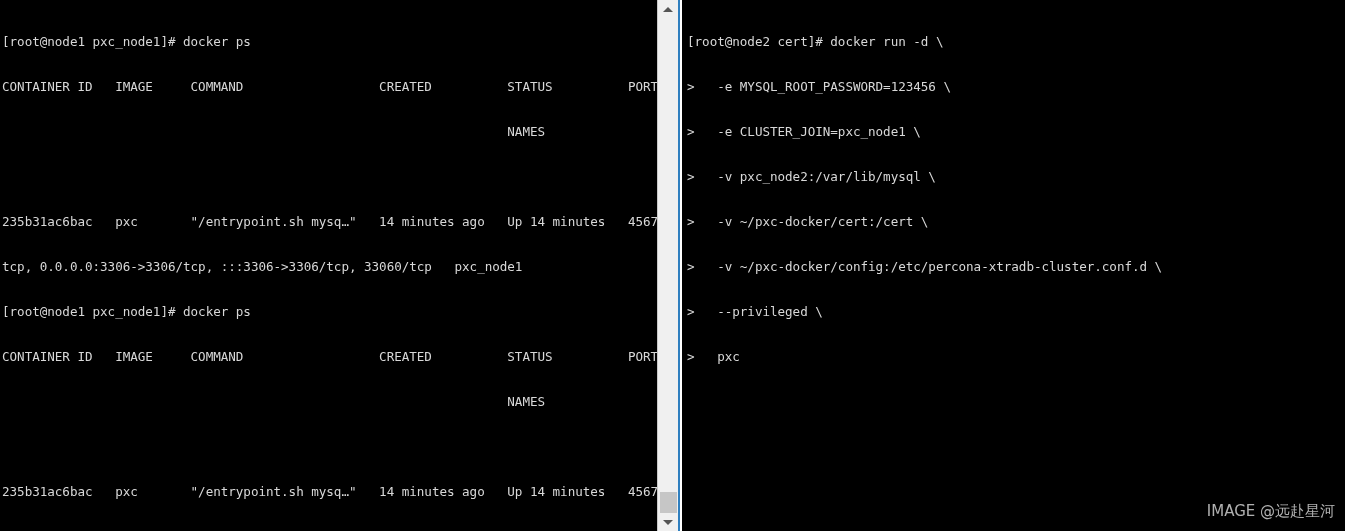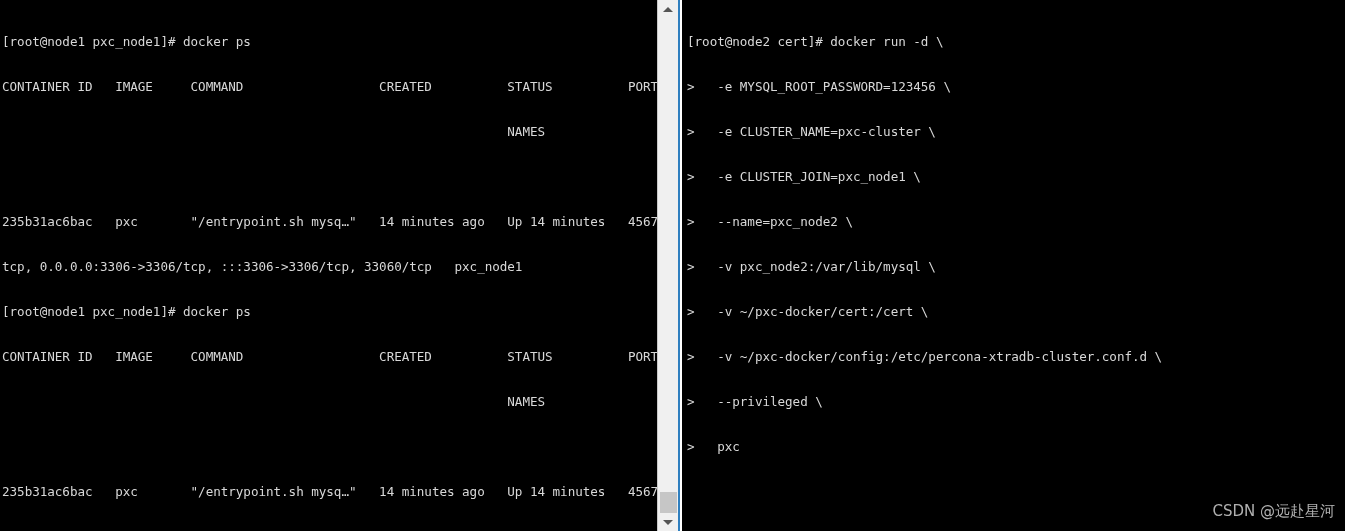--- a/index.html
+++ b/index.html
@@ -140,34 +140,32 @@
       <span class="sb-arrow down"></span>
     </div>
   </div>
 
   <div id="divider"></div>
 
   <div id="right-pane" class="pane">
     <div class="term-text">
       <span class="line">[root@node2 cert]# docker run -d \</span>
       <span class="line">&gt;   -e MYSQL_ROOT_PASSWORD=123456 \</span>
-      <span class="line">&gt;   -e CLUSTER_NAME=pxc-cluster \</span>
       <span class="line">&gt;   -e CLUSTER_JOIN=pxc_node1 \</span>
-      <span class="line">&gt;   --name=pxc_node2 \</span>
       <span class="line">&gt;   -v pxc_node2:/var/lib/mysql \</span>
       <span class="line">&gt;   -v ~/pxc-docker/cert:/cert \</span>
       <span class="line">&gt;   -v ~/pxc-docker/config:/etc/percona-xtradb-cluster.conf.d \</span>
       <span class="line">&gt;   --privileged \</span>
       <span class="line">&gt;   pxc</span>
       
       
       
       
       
       
       
       
     </div>
   </div>
 
-  <div id="watermark">CSDN @远赴星河</div>
+  <div id="watermark">IMAGE @远赴星河</div>
 
 </div>
 
 </body></html>

